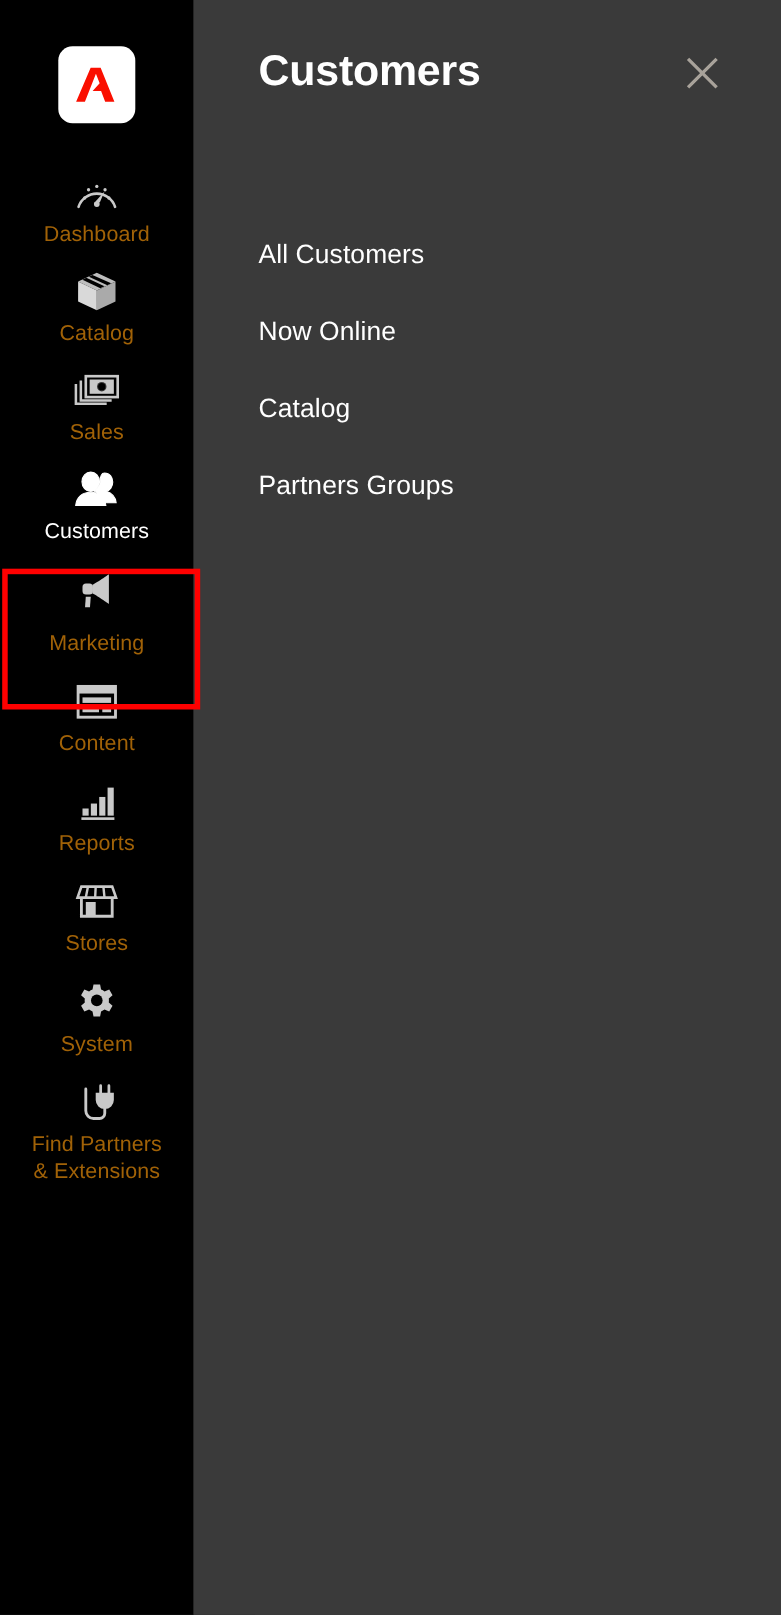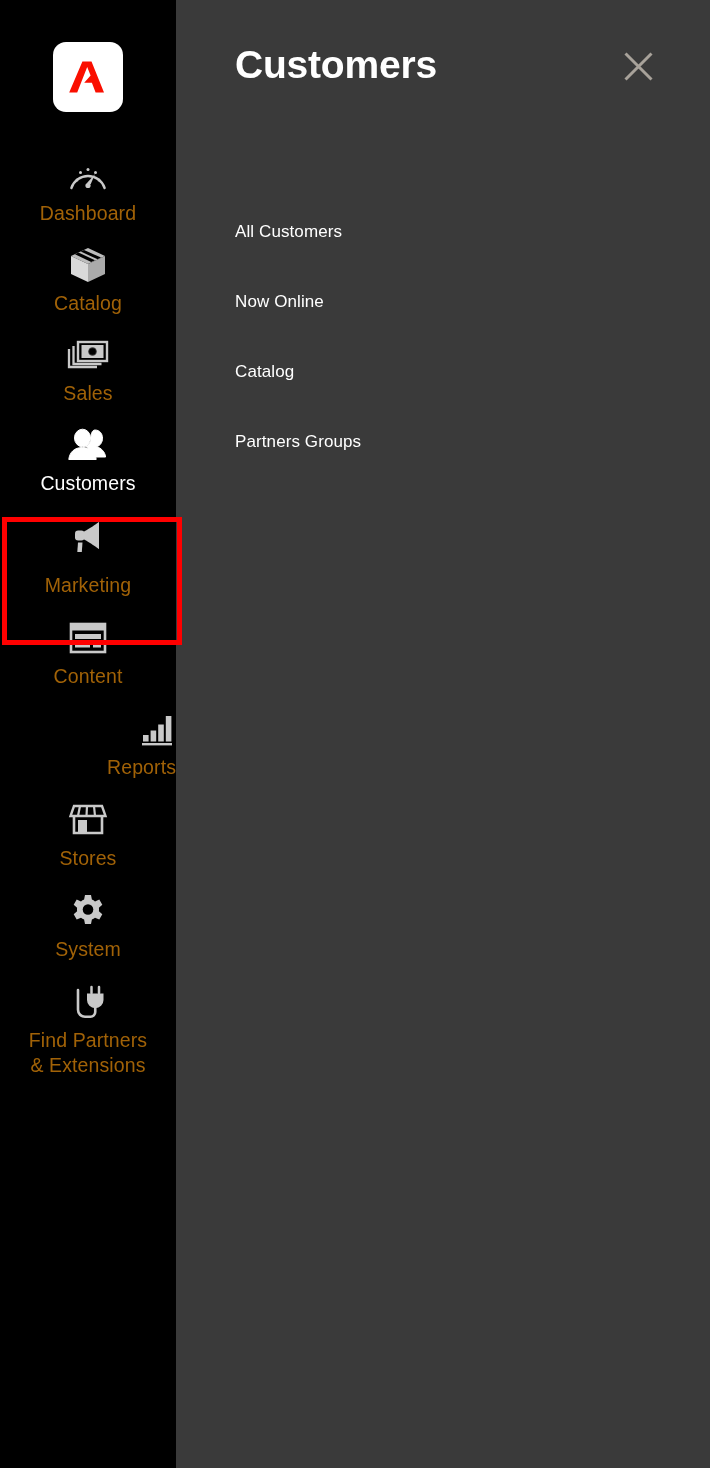--- a/index.html
+++ b/index.html
@@ -77,21 +77,21 @@
   .nav-item.active .nav-icon svg { fill: #ffffff; stroke: #ffffff; }
   .nav-item.active .nav-label { color: #ffffff; }
 
   
   #nav-dashboard { margin-top: 0px; }
   #nav-sales     { margin-top: 2px; }
   #nav-catalog   { margin-top: 2px; }
   #nav-customers { margin-top: 2px; }
   #nav-marketing { margin-top: 4px; gap: 10px; }
   #nav-content   { margin-top: 3px; }
-  #nav-reports   { margin-top: 3px; align-items: flex-end; }
+  #nav-reports   { margin-top: 3px; }
   #nav-stores    { margin-top: 3px; }
   #nav-system    { margin-top: 3px; }
   #nav-partners  { margin-top: 3px; }
 
   
   .selection-box {
     position: absolute;
     left: 2px;
     top: 517px;
     width: 180px;
@@ -137,21 +137,21 @@
   .close-btn svg { display: block; }
 
   .panel-menu {
     padding-top: 57px;
   }
   .menu-item {
     display: block;
     padding: 0 0 0 59px;
     height: 70px;
     line-height: 70px;
-    font-size: 17px;
+    font-size: 24px;
     color: #ffffff;
     white-space: nowrap;
     cursor: pointer;
     letter-spacing: 0.1px;
   }
 </style>
 </head>
 <body>
 
 <div class="app">

